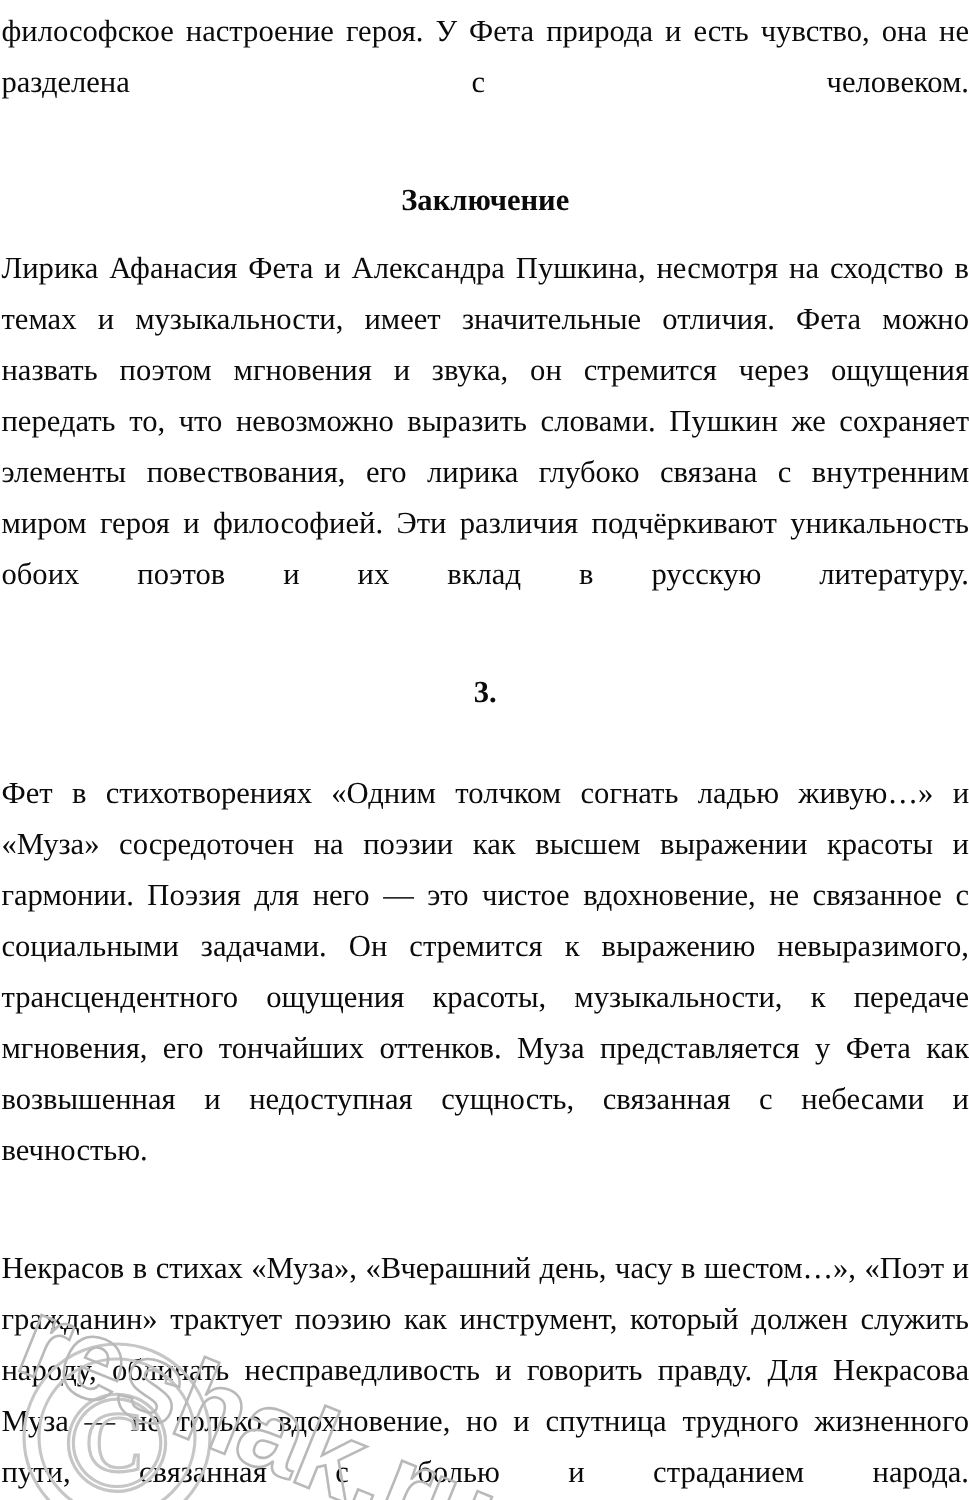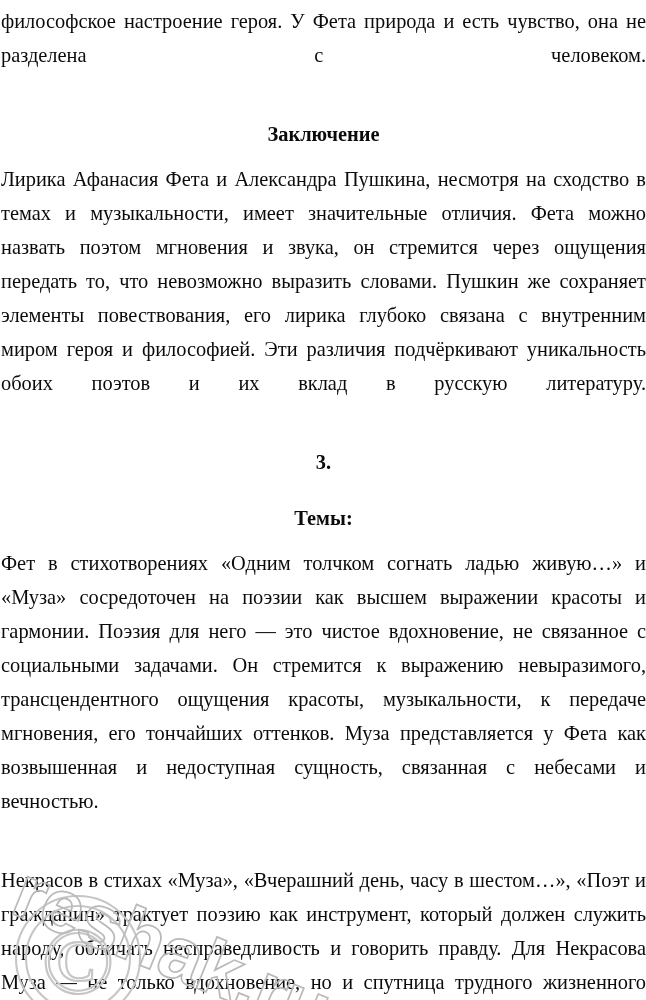--- a/index.html
+++ b/index.html
@@ -130,21 +130,20 @@
 
     <div class="gap-head"></div>
 
     <p class="heading">3.</p>
 
     <div class="gap-head"></div>
 
 
     <div class="gap-head"></div>
 
-    <p class="heading">Темы:</p>
 
     <div class="gap-para"></div>
 
     <p class="para">Фет в стихотворениях «Одним толчком согнать ладью живую…» и «Муза» сосредоточен на поэзии как высшем выражении красоты и гармонии. Поэзия для него — это чистое вдохновение, не связанное с социальными задачами. Он стремится к выражению невыразимого, трансцендентного ощущения красоты, музыкальности, к передаче мгновения, его тончайших оттенков. Муза представляется у Фета как возвышенная и недоступная сущность, связанная с небесами и вечностью.</p>
 
     <div class="gap-para"></div>
 
     <p class="para">Некрасов в стихах «Муза», «Вчерашний день, часу в шестом…», «Поэт и гражданин» трактует поэзию как инструмент, который должен служить народу, обличать несправедливость и говорить правду. Для Некрасова Муза — не только вдохновение, но и спутница трудного жизненного пути, связанная с болью и страданием народа.</p>
 
   </div>

